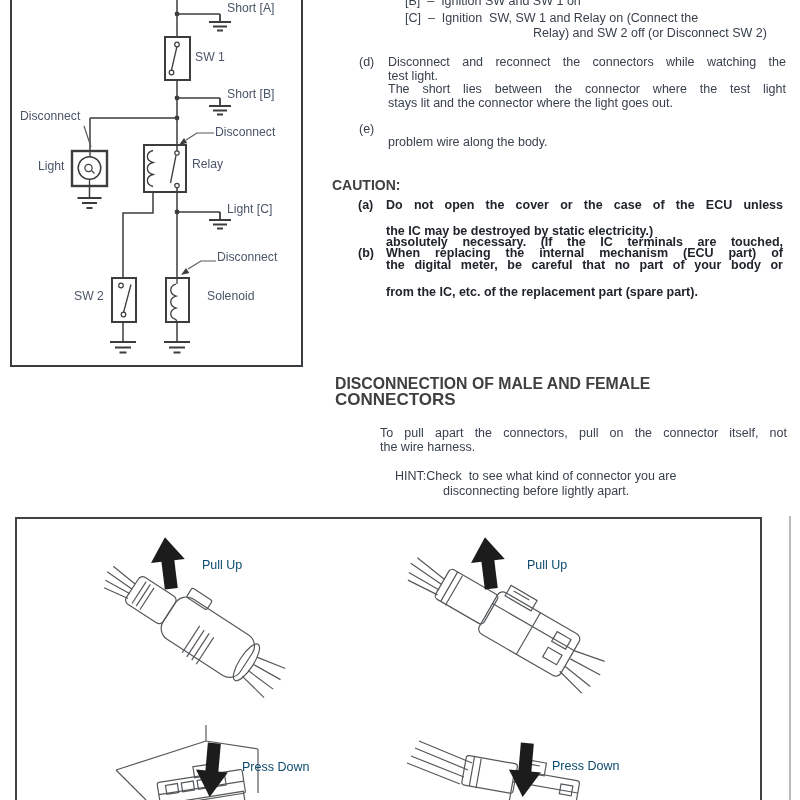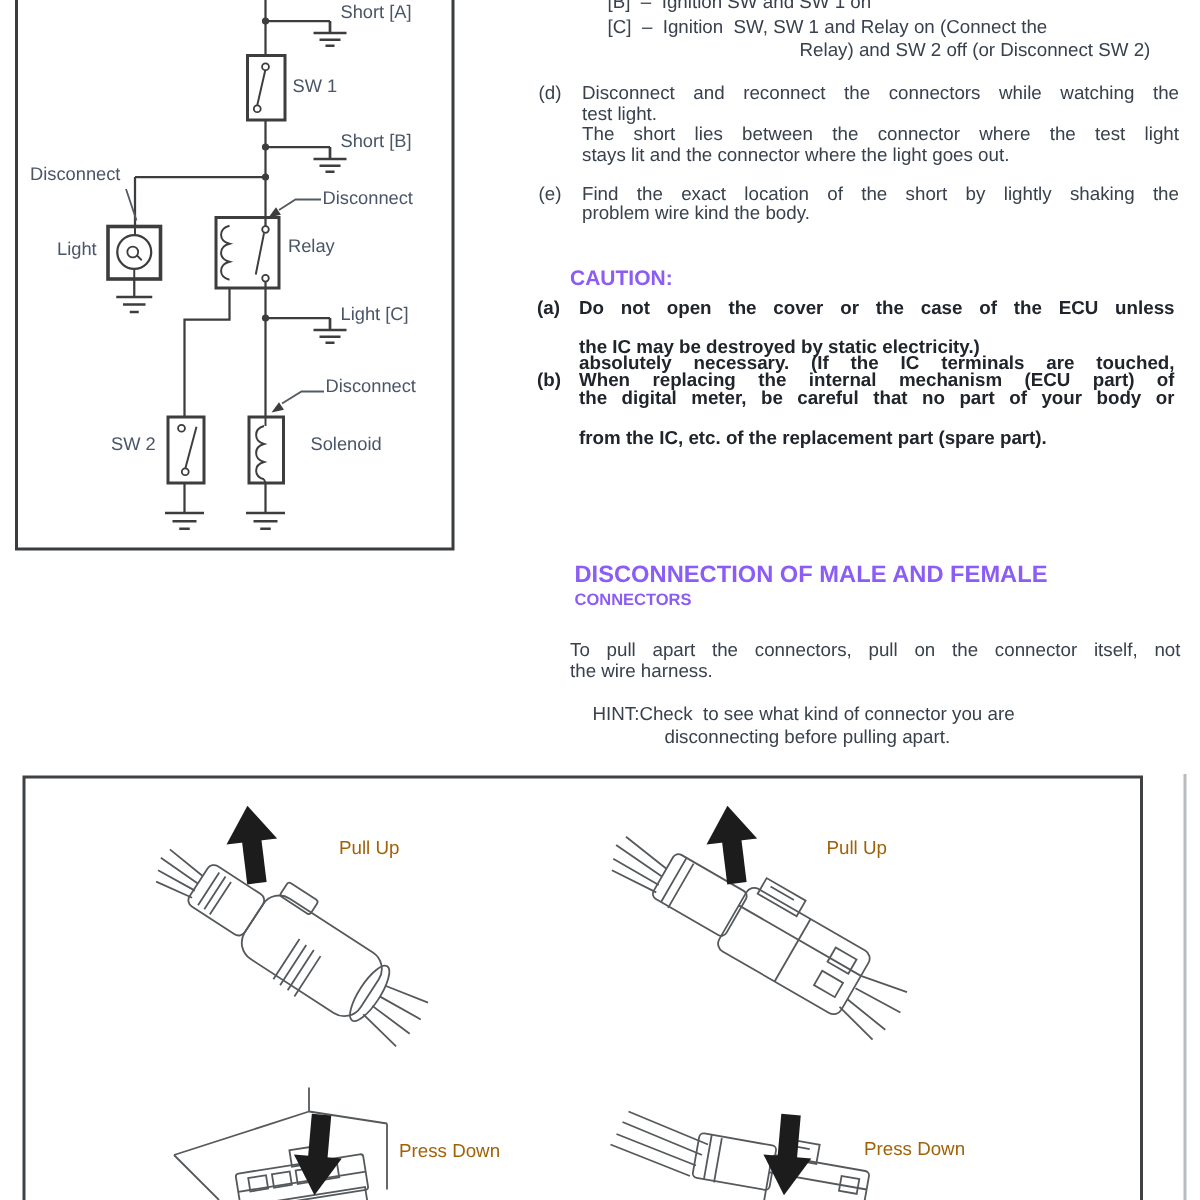--- a/index.html
+++ b/index.html
@@ -8,22 +8,22 @@
     background:#ffffff;
     font-family:"Liberation Sans", sans-serif;
   }
   .page{position:absolute;inset:0;}
   svg{position:absolute;left:0;top:0;}
   .box{position:absolute;box-sizing:border-box;border:2px solid #3a3d40;background:transparent;}
   .lbl{position:absolute;font-size:12.2px;line-height:13px;color:#4a5568;white-space:pre;}
   .ln{position:absolute;font-size:12.5px;line-height:13.4px;color:#39414d;white-space:pre;}
   .b{font-weight:bold;color:#20242b;}
   .j{white-space:normal;text-align:justify;text-align-last:justify;overflow:hidden;height:13.4px;}
-  .hd{position:absolute;font-weight:bold;color:#8b5cf6;white-space:pre;margin-left:48px;}
-  .figlbl{position:absolute;font-size:12.5px;line-height:13px;color:#a16207;white-space:pre;margin-left:24px;}
+  .hd{position:absolute;font-weight:bold;color:#404040;white-space:pre;}
+  .figlbl{position:absolute;font-size:12.5px;line-height:13px;color:#0c4a6e;white-space:pre;}
   .scanline{position:absolute;background:#b9bcbe;}
 </style>
 </head>
 <body>
 
 <div class="page">
 
   <div class="box" style="left:10px;top:-11px;width:293px;height:378px;"></div>
 
   <div class="box" style="left:15px;top:517px;width:747px;height:300px;border-color:#3f4244;"></div>
@@ -198,42 +198,41 @@
   <div class="ln" style="left:405px;top:11.5px;">[C]  –  Ignition  SW, SW 1 and Relay on (Connect the</div>
   <div class="ln" style="left:533px;top:26.5px;">Relay) and SW 2 off (or Disconnect SW 2)</div>
 
   <div class="ln" style="left:359px;top:56px;">(d)</div>
   <div class="ln j" style="left:388px;top:56px;width:398px;">Disconnect and reconnect the connectors while watching the</div>
   <div class="ln" style="left:388px;top:69.5px;">test light.</div>
   <div class="ln j" style="left:388px;top:83px;width:398px;">The short lies between the connector where the test light</div>
   <div class="ln" style="left:388px;top:96.5px;">stays lit and the connector where the light goes out.</div>
 
   <div class="ln" style="left:359px;top:122.5px;">(e)</div>
-  <div class="ln j" style="left:388px;top:122.5px;width:398px;">Find the exact location of the short by lightly shaking the</div>
-  <div class="ln" style="left:388px;top:136px;">problem wire kind the body.</div>
+  <div class="ln" style="left:388px;top:136px;">problem wire along the body.</div>
 
   <div class="hd" style="left:332px;top:177px;font-size:14px;">CAUTION:</div>
 
   <div class="ln b" style="left:358px;top:198.5px;">(a)</div>
   <div class="ln b j" style="left:386px;top:198.5px;width:397px;">Do not open the cover or the case of the ECU unless</div>
   <div class="ln b j" style="left:386px;top:211.5px;width:397px;margin-top:24px;">absolutely necessary. (If the IC terminals are touched,</div>
   <div class="ln b" style="left:386px;top:224.5px;">the IC may be destroyed by static electricity.)</div>
 
   <div class="ln b" style="left:358px;top:246.5px;">(b)</div>
   <div class="ln b j" style="left:386px;top:246.5px;width:397px;">When replacing the internal mechanism (ECU part) of</div>
   <div class="ln b j" style="left:386px;top:259px;width:397px;">the digital meter, be careful that no part of your body or</div>
   <div class="ln b" style="left:386px;top:285.5px;">from the IC, etc. of the replacement part (spare part).</div>
 
   <div class="hd" style="left:335px;top:375.5px;font-size:15.8px;line-height:16.5px;">DISCONNECTION OF MALE AND FEMALE</div>
-  <div class="hd" style="left:335px;top:391.5px;font-size:11px;line-height:16.5px;">CONNECTORS</div>
+  <div class="hd" style="left:335px;top:391.5px;font-size:17px;line-height:16.5px;">CONNECTORS</div>
 
   <div class="ln j" style="left:380px;top:426.5px;width:407px;">To pull apart the connectors, pull on the connector itself, not</div>
   <div class="ln" style="left:380px;top:440.5px;text-align:center;">the wire harness.</div>
 
   <div class="ln" style="left:395px;top:470px;">HINT:Check  to see what kind of connector you are</div>
-  <div class="ln" style="left:443px;top:485px;">disconnecting before pulling apart.</div>
+  <div class="ln" style="left:443px;top:485px;">disconnecting before lightly apart.</div>
 
   <div class="figlbl" style="left:202px;top:559px;">Pull Up</div>
   <div class="figlbl" style="left:527px;top:559px;">Pull Up</div>
   <div class="figlbl" style="left:242px;top:761px;">Press Down</div>
   <div class="figlbl" style="left:552px;top:760px;">Press Down</div>
 
 </div>
 
 </body></html>

